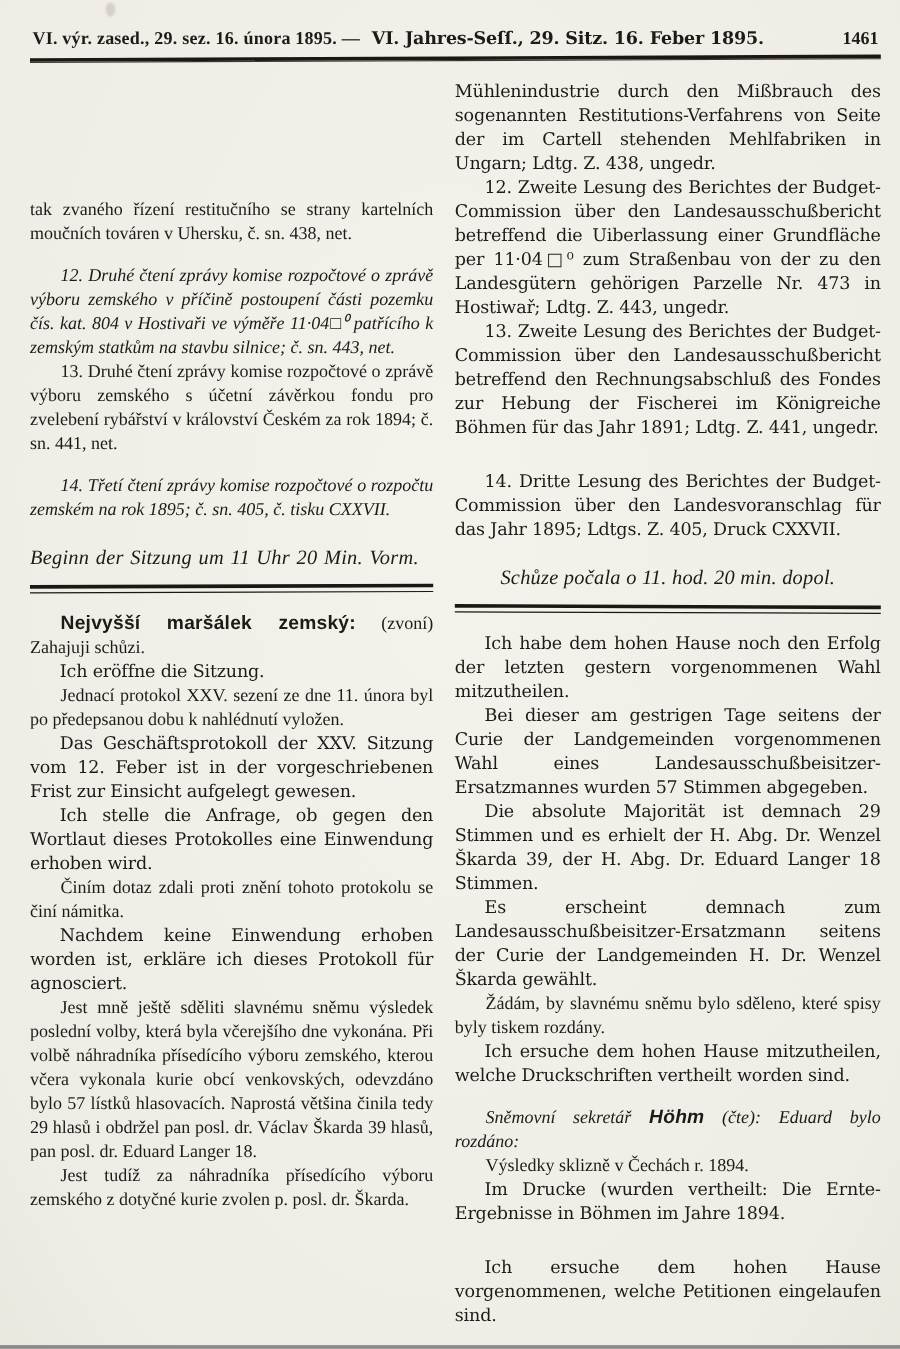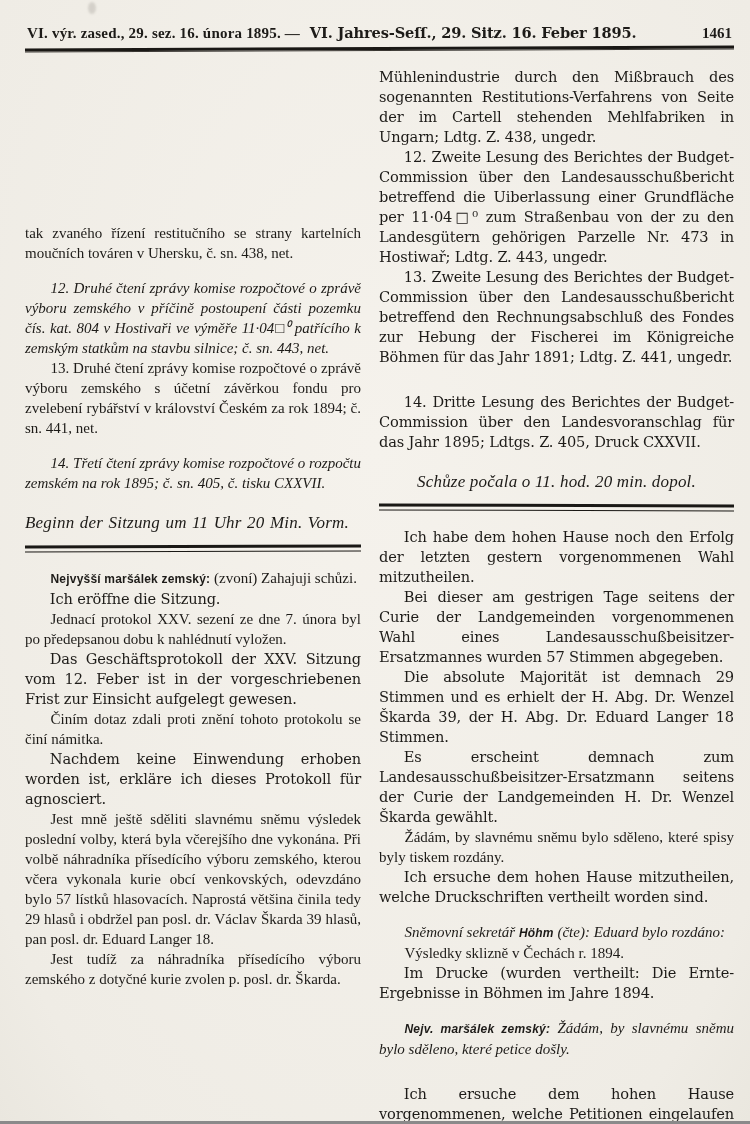--- a/index.html
+++ b/index.html
@@ -44,21 +44,21 @@
   .noindent { text-indent:0; }
   .gap    { margin-top:15px;font-style:italic; }
   .gap-sm { margin-top:25px; }
   .fraktur {
     font-family:"DejaVu Serif", serif;
     letter-spacing:-0.15px;
     font-size:14.6px;
   }
   .speaker {
     font-family:"Liberation Sans", sans-serif;
-    font-weight:bold; font-size:12px; letter-spacing:.2px;
+    font-weight:bold; font-size:16px; letter-spacing:.2px;
   }
   .session-note {
     margin:20px 0 0 0; text-indent:0;
     font-style:italic; font-size:17px; font-weight:bold;
     letter-spacing:.2px;
   }
   .session-note.center { text-align:center; font-weight:normal; }
   .session-note.left-note { text-align:left; font-weight:normal; word-spacing:1px; }
   .double-rule {
     height:3px; margin:12px 0 16px 0; box-sizing:content-box;
@@ -88,22 +88,23 @@
       <p class="para noindent">tak zvaného řízení restitučního se strany kartelních moučních továren v Uhersku, č. sn. 438, net.</p>
       <p class="para gap">12. Druhé čtení zprávy komise rozpočtové o zprávě výboru zemského v příčině postoupení části pozemku čís. kat. 804 v Hostivaři ve výměře 11·04□⁰ patřícího k zemským statkům na stavbu silnice; č. sn. 443, net.</p>
       <p class="para">13. Druhé čtení zprávy komise rozpočtové o zprávě výboru zemského s účetní závěrkou fondu pro zvelebení rybářství v království Českém za rok 1894; č. sn. 441, net.</p>
       <p class="para gap">14. Třetí čtení zprávy komise rozpočtové o rozpočtu zemském na rok 1895; č. sn. 405, č. tisku CXXVII.</p>
 
       <p class="session-note left-note">Beginn der Sitzung um 11 Uhr 20 Min. Vorm.</p>
       <div class="double-rule"></div>
 
       <p class="para"><span class="speaker">Nejvyšší maršálek zemský:</span><span> (zvoní) Zahajuji schůzi.</span></p>
       <p class="para fraktur">Ich eröffne die Sitzung.</p>
-      <p class="para">Jednací protokol XXV. sezení ze dne 7. února byl po předepsanou dobu k nahlédnutí vyložen.</p>
+      <p class="para">Jednací protokol XXV. sezení ze dne 11. února byl po předepsanou dobu k nahlédnutí vyložen.</p>
       <p class="para fraktur">Das Geschäftsprotokoll der XXV. Sitzung vom 12. Feber ist in der vorgeschriebenen Frist zur Einsicht aufgelegt gewesen.</p>
+      <p class="para fraktur">Ich stelle die Anfrage, ob gegen den Wortlaut dieses Protokolles eine Einwendung erhoben wird.</p>
       <p class="para">Činím dotaz zdali proti znění tohoto protokolu se činí námitka.</p>
       <p class="para fraktur">Nachdem keine Einwendung erhoben worden ist, erkläre ich dieses Protokoll für agnosciert.</p>
       <p class="para">Jest mně ještě sděliti slavnému sněmu výsledek poslední volby, která byla včerejšího dne vykonána. Při volbě náhradníka přísedícího výboru zemského, kterou včera vykonala kurie obcí venkovských, odevzdáno bylo 57 lístků hlasovacích. Naprostá většina činila tedy 29 hlasů i obdržel pan posl. dr. Václav Škarda 39 hlasů, pan posl. dr. Eduard Langer 18.</p>
       <p class="para">Jest tudíž za náhradníka přísedícího výboru zemského z dotyčné kurie zvolen p. posl. dr. Škarda.</p>
     </div>
 
     <div class="col-divider"></div>
 
     <div class="col col-right">
       <p class="para fraktur noindent">Mühlenindustrie durch den Mißbrauch des sogenannten Restitutions-Verfahrens von Seite der im Cartell stehenden Mehlfabriken in Ungarn; Ldtg. Z. 438, ungedr.</p>
@@ -118,18 +119,17 @@
       <p class="para fraktur">Bei dieser am gestrigen Tage seitens der Curie der Landgemeinden vorgenommenen Wahl eines Landesausschußbeisitzer-Ersatzmannes wurden 57 Stimmen abgegeben.</p>
       <p class="para fraktur">Die absolute Majorität ist demnach 29 Stimmen und es erhielt der H. Abg. Dr. Wenzel Škarda 39, der H. Abg. Dr. Eduard Langer 18 Stimmen.</p>
       <p class="para fraktur">Es erscheint demnach zum Landesausschußbeisitzer-Ersatzmann seitens der Curie der Landgemeinden H. Dr. Wenzel Škarda gewählt.</p>
       <p class="para">Žádám, by slavnému sněmu bylo sděleno, které spisy byly tiskem rozdány.</p>
       <p class="para fraktur">Ich ersuche dem hohen Hause mitzutheilen, welche Druckschriften vertheilt worden sind.</p>
 
       <p class="para gap"><span>Sněmovní sekretář </span><span class="speaker">Höhm</span><span> (čte): Eduard bylo rozdáno:</span></p>
       <p class="para">Výsledky sklizně v Čechách r. 1894.</p>
       <p class="para fraktur">Im Drucke (wurden vertheilt: Die Ernte-Ergebnisse in Böhmen im Jahre 1894.</p>
 
-      <p class="para gap"><span class="speaker">Nejv. maršálek zemský:</span><span> Žádám, by slavnému sněmu bylo sděleno, které petice došly.</span></p>
       <p class="para fraktur gap-sm">Ich ersuche dem hohen Hause vorgenommenen, welche Petitionen eingelaufen sind.</p>
     </div>
 
   </div>
 </div>
 
 </body></html>

